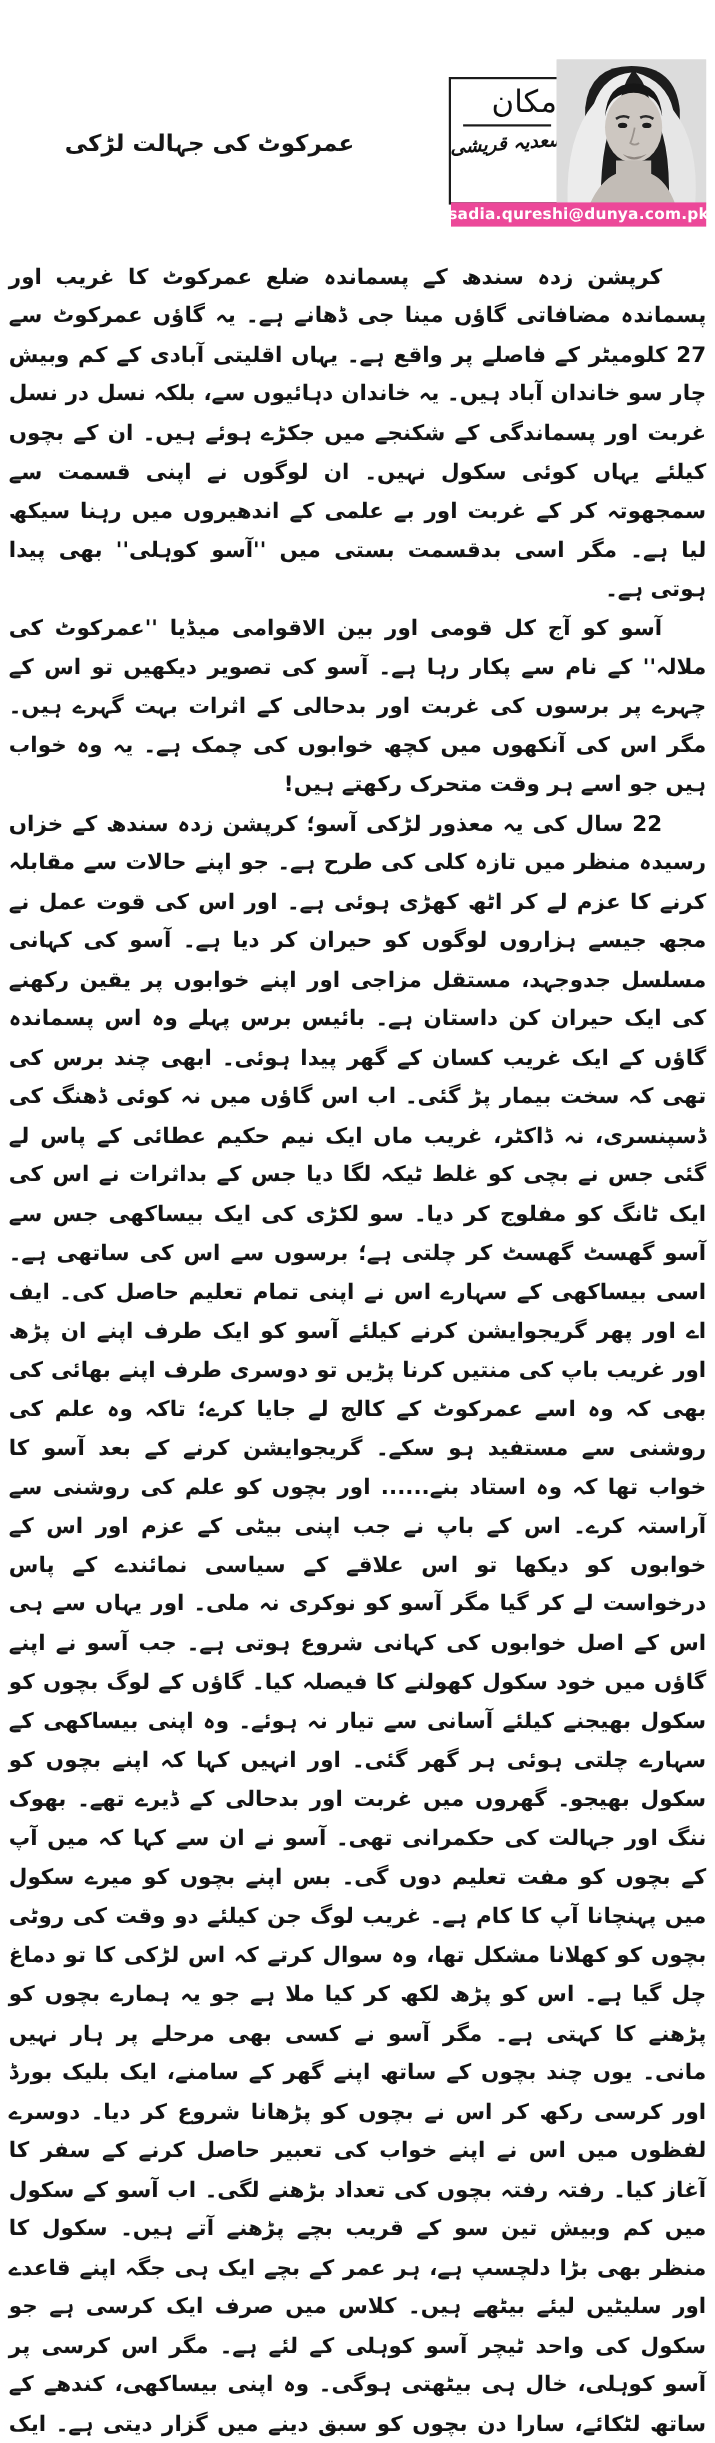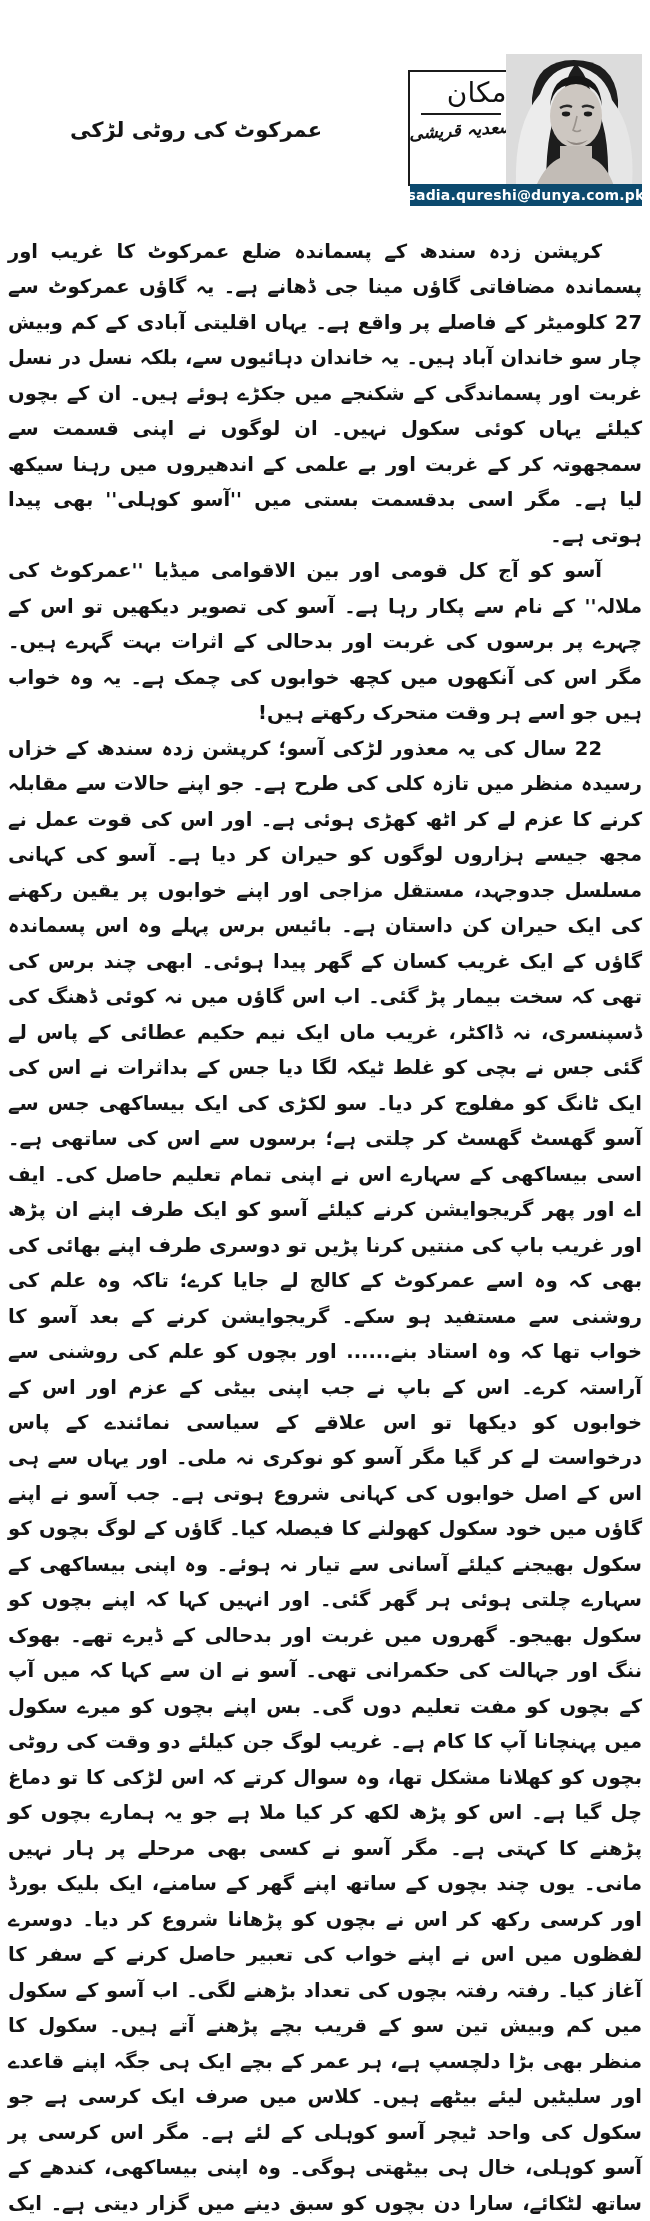--- a/index.html
+++ b/index.html
@@ -34,21 +34,21 @@
     font-size:17px;font-weight:bold;font-style:italic;direction:rtl;
     transform:rotate(-4deg);
     white-space:nowrap;
   }
   .photo-wrap{
     position:absolute;left:98px;top:0;width:136px;height:132px;background:#d9d9d9;
   }
   .photo-wrap svg{display:block;width:100%;height:100%;}
   .email-bar{
     position:absolute;left:2px;top:130px;width:232px;height:22px;
-    background:#0c4a6e;color:#ffffff;
+    background:#ec4899;color:#ffffff;
     display:flex;align-items:center;justify-content:center;
     font-size:14px;font-weight:bold;letter-spacing:.2px;
     font-family:"DejaVu Sans",sans-serif;
   }
   
   .headline{
     position:absolute;top:118px;right:328px;
     direction:rtl;white-space:nowrap;
     font-size:21px;font-weight:bold;color:#161616;
   }
@@ -96,21 +96,21 @@
         <path d="M71 62 Q69 72 67 76 Q71 79 75 76" stroke="#9a938d" stroke-width="1.6" fill="none"></path>
 
         <path d="M60 86 Q70 92 82 86 Q70 96 60 86 Z" fill="#8e8680"></path>
 
         <path d="M54 92 L54 104 Q40 110 30 132 L108 132 Q100 110 86 104 L86 92 Z" fill="#c2bcb6"></path>
       </svg>
     </div>
     <div class="email-bar">sadia.qureshi@dunya.com.pk</div>
   </div>
 
-  <div class="headline">عمرکوٹ کی روٹی لڑکی</div>
+  <div class="headline">عمرکوٹ کی جہالت لڑکی</div>
 
   <div class="body-text">
     <p>کرپشن زدہ سندھ کے پسماندہ ضلع عمرکوٹ کا غریب اور پسماندہ مضافاتی گاؤں مینا جی ڈھانے ہے۔ یہ گاؤں عمرکوٹ سے 27 کلومیٹر کے فاصلے پر واقع ہے۔ یہاں اقلیتی آبادی کے کم وبیش چار سو خاندان آباد ہیں۔ یہ خاندان دہائیوں سے، بلکہ نسل در نسل غربت اور پسماندگی کے شکنجے میں جکڑے ہوئے ہیں۔ ان کے بچوں کیلئے یہاں کوئی سکول نہیں۔ ان لوگوں نے اپنی قسمت سے سمجھوتہ کر کے غربت اور بے علمی کے اندھیروں میں رہنا سیکھ لیا ہے۔ مگر اسی بدقسمت بستی میں ''آسو کوہلی'' بھی پیدا ہوتی ہے۔</p>
     <p>آسو کو آج کل قومی اور بین الاقوامی میڈیا ''عمرکوٹ کی ملالہ'' کے نام سے پکار رہا ہے۔ آسو کی تصویر دیکھیں تو اس کے چہرے پر برسوں کی غربت اور بدحالی کے اثرات بہت گہرے ہیں۔ مگر اس کی آنکھوں میں کچھ خوابوں کی چمک ہے۔ یہ وہ خواب ہیں جو اسے ہر وقت متحرک رکھتے ہیں!</p>
     <p>22 سال کی یہ معذور لڑکی آسو؛ کرپشن زدہ سندھ کے خزاں رسیدہ منظر میں تازہ کلی کی طرح ہے۔ جو اپنے حالات سے مقابلہ کرنے کا عزم لے کر اٹھ کھڑی ہوئی ہے۔ اور اس کی قوت عمل نے مجھ جیسے ہزاروں لوگوں کو حیران کر دیا ہے۔ آسو کی کہانی مسلسل جدوجہد، مستقل مزاجی اور اپنے خوابوں پر یقین رکھنے کی ایک حیران کن داستان ہے۔ بائیس برس پہلے وہ اس پسماندہ گاؤں کے ایک غریب کسان کے گھر پیدا ہوئی۔ ابھی چند برس کی تھی کہ سخت بیمار پڑ گئی۔ اب اس گاؤں میں نہ کوئی ڈھنگ کی ڈسپنسری، نہ ڈاکٹر، غریب ماں ایک نیم حکیم عطائی کے پاس لے گئی جس نے بچی کو غلط ٹیکہ لگا دیا جس کے بداثرات نے اس کی ایک ٹانگ کو مفلوج کر دیا۔ سو لکڑی کی ایک بیساکھی جس سے آسو گھسٹ گھسٹ کر چلتی ہے؛ برسوں سے اس کی ساتھی ہے۔ اسی بیساکھی کے سہارے اس نے اپنی تمام تعلیم حاصل کی۔ ایف اے اور پھر گریجوایشن کرنے کیلئے آسو کو ایک طرف اپنے ان پڑھ اور غریب باپ کی منتیں کرنا پڑیں تو دوسری طرف اپنے بھائی کی بھی کہ وہ اسے عمرکوٹ کے کالج لے جایا کرے؛ تاکہ وہ علم کی روشنی سے مستفید ہو سکے۔ گریجوایشن کرنے کے بعد آسو کا خواب تھا کہ وہ استاد بنے...... اور بچوں کو علم کی روشنی سے آراستہ کرے۔ اس کے باپ نے جب اپنی بیٹی کے عزم اور اس کے خوابوں کو دیکھا تو اس علاقے کے سیاسی نمائندے کے پاس درخواست لے کر گیا مگر آسو کو نوکری نہ ملی۔ اور یہاں سے ہی اس کے اصل خوابوں کی کہانی شروع ہوتی ہے۔ جب آسو نے اپنے گاؤں میں خود سکول کھولنے کا فیصلہ کیا۔ گاؤں کے لوگ بچوں کو سکول بھیجنے کیلئے آسانی سے تیار نہ ہوئے۔ وہ اپنی بیساکھی کے سہارے چلتی ہوئی ہر گھر گئی۔ اور انہیں کہا کہ اپنے بچوں کو سکول بھیجو۔ گھروں میں غربت اور بدحالی کے ڈیرے تھے۔ بھوک ننگ اور جہالت کی حکمرانی تھی۔ آسو نے ان سے کہا کہ میں آپ کے بچوں کو مفت تعلیم دوں گی۔ بس اپنے بچوں کو میرے سکول میں پہنچانا آپ کا کام ہے۔ غریب لوگ جن کیلئے دو وقت کی روٹی بچوں کو کھلانا مشکل تھا، وہ سوال کرتے کہ اس لڑکی کا تو دماغ چل گیا ہے۔ اس کو پڑھ لکھ کر کیا ملا ہے جو یہ ہمارے بچوں کو پڑھنے کا کہتی ہے۔ مگر آسو نے کسی بھی مرحلے پر ہار نہیں مانی۔ یوں چند بچوں کے ساتھ اپنے گھر کے سامنے، ایک بلیک بورڈ اور کرسی رکھ کر اس نے بچوں کو پڑھانا شروع کر دیا۔ دوسرے لفظوں میں اس نے اپنے خواب کی تعبیر حاصل کرنے کے سفر کا آغاز کیا۔ رفتہ رفتہ بچوں کی تعداد بڑھنے لگی۔ اب آسو کے سکول میں کم وبیش تین سو کے قریب بچے پڑھنے آتے ہیں۔ سکول کا منظر بھی بڑا دلچسپ ہے، ہر عمر کے بچے ایک ہی جگہ اپنے قاعدے اور سلیٹیں لیئے بیٹھے ہیں۔ کلاس میں صرف ایک کرسی ہے جو سکول کی واحد ٹیچر آسو کوہلی کے لئے ہے۔ مگر اس کرسی پر آسو کوہلی، خال ہی بیٹھتی ہوگی۔ وہ اپنی بیساکھی، کندھے کے ساتھ لٹکائے، سارا دن بچوں کو سبق دینے میں گزار دیتی ہے۔ ایک ایک بچے کے پاس جا کر اسے لکھنا سکھاتی ہے۔ سکول کے بچے میلے میلے کچیلے کپڑوں میں دکھائی دیتے ہیں۔ ان کے چہروں پر صدیوں کی بھوک اور غربت کے نقش ہیں مگر آسو کوہلی کا عزم ہے کہ وہ ان بچوں کو علم کی روشنی سے ضرور آراستہ کرے گی۔ آسو کی عزم و ہمت کی داستان سوشل میڈیا پر آنے سے سندھ حکومت کو بھی خبر ہوئی۔ یوں سوشل ویلفیئر ڈیپارٹمنٹ سندھ کے سیکرٹری اور چند دیگر افسران عمرکوٹ کے اس مضافاتی گاؤں میں پہنچے۔ اس روز گاؤں میں سٹیج بنایا گیا اور اس تقریب کی مہمان خصوصی آسو کوہلی تھی۔ اسے شیلڈ دینے کیلئے سٹیج پر بلایا گیا تو سفید کپڑوں میں، لکڑی کی بیساکھی کندھے سے لگائے، پاؤں میں کالے رنگ کی سستی سی چپل پہنے یہ غریب مگر حیران کن عزم رکھنے والی لڑکی پہلی بار میڈیا کے سامنے آئی۔ اسے ''عمرکوٹ کی ملالہ'' کا نام دیا گیا تو ملالہ یوسف زئی نے بھی آسو کوہلی کو خصوصی مہمانوں کی اس فہرست میں شامل کر لیا جو اس کی زندگی پر بننے والی مختصر ڈاکومنٹری فلم کے پریمیئر میں خاص طور پر شرکت کریں گے۔</p>
 
   </div>
 
 </div>
 

